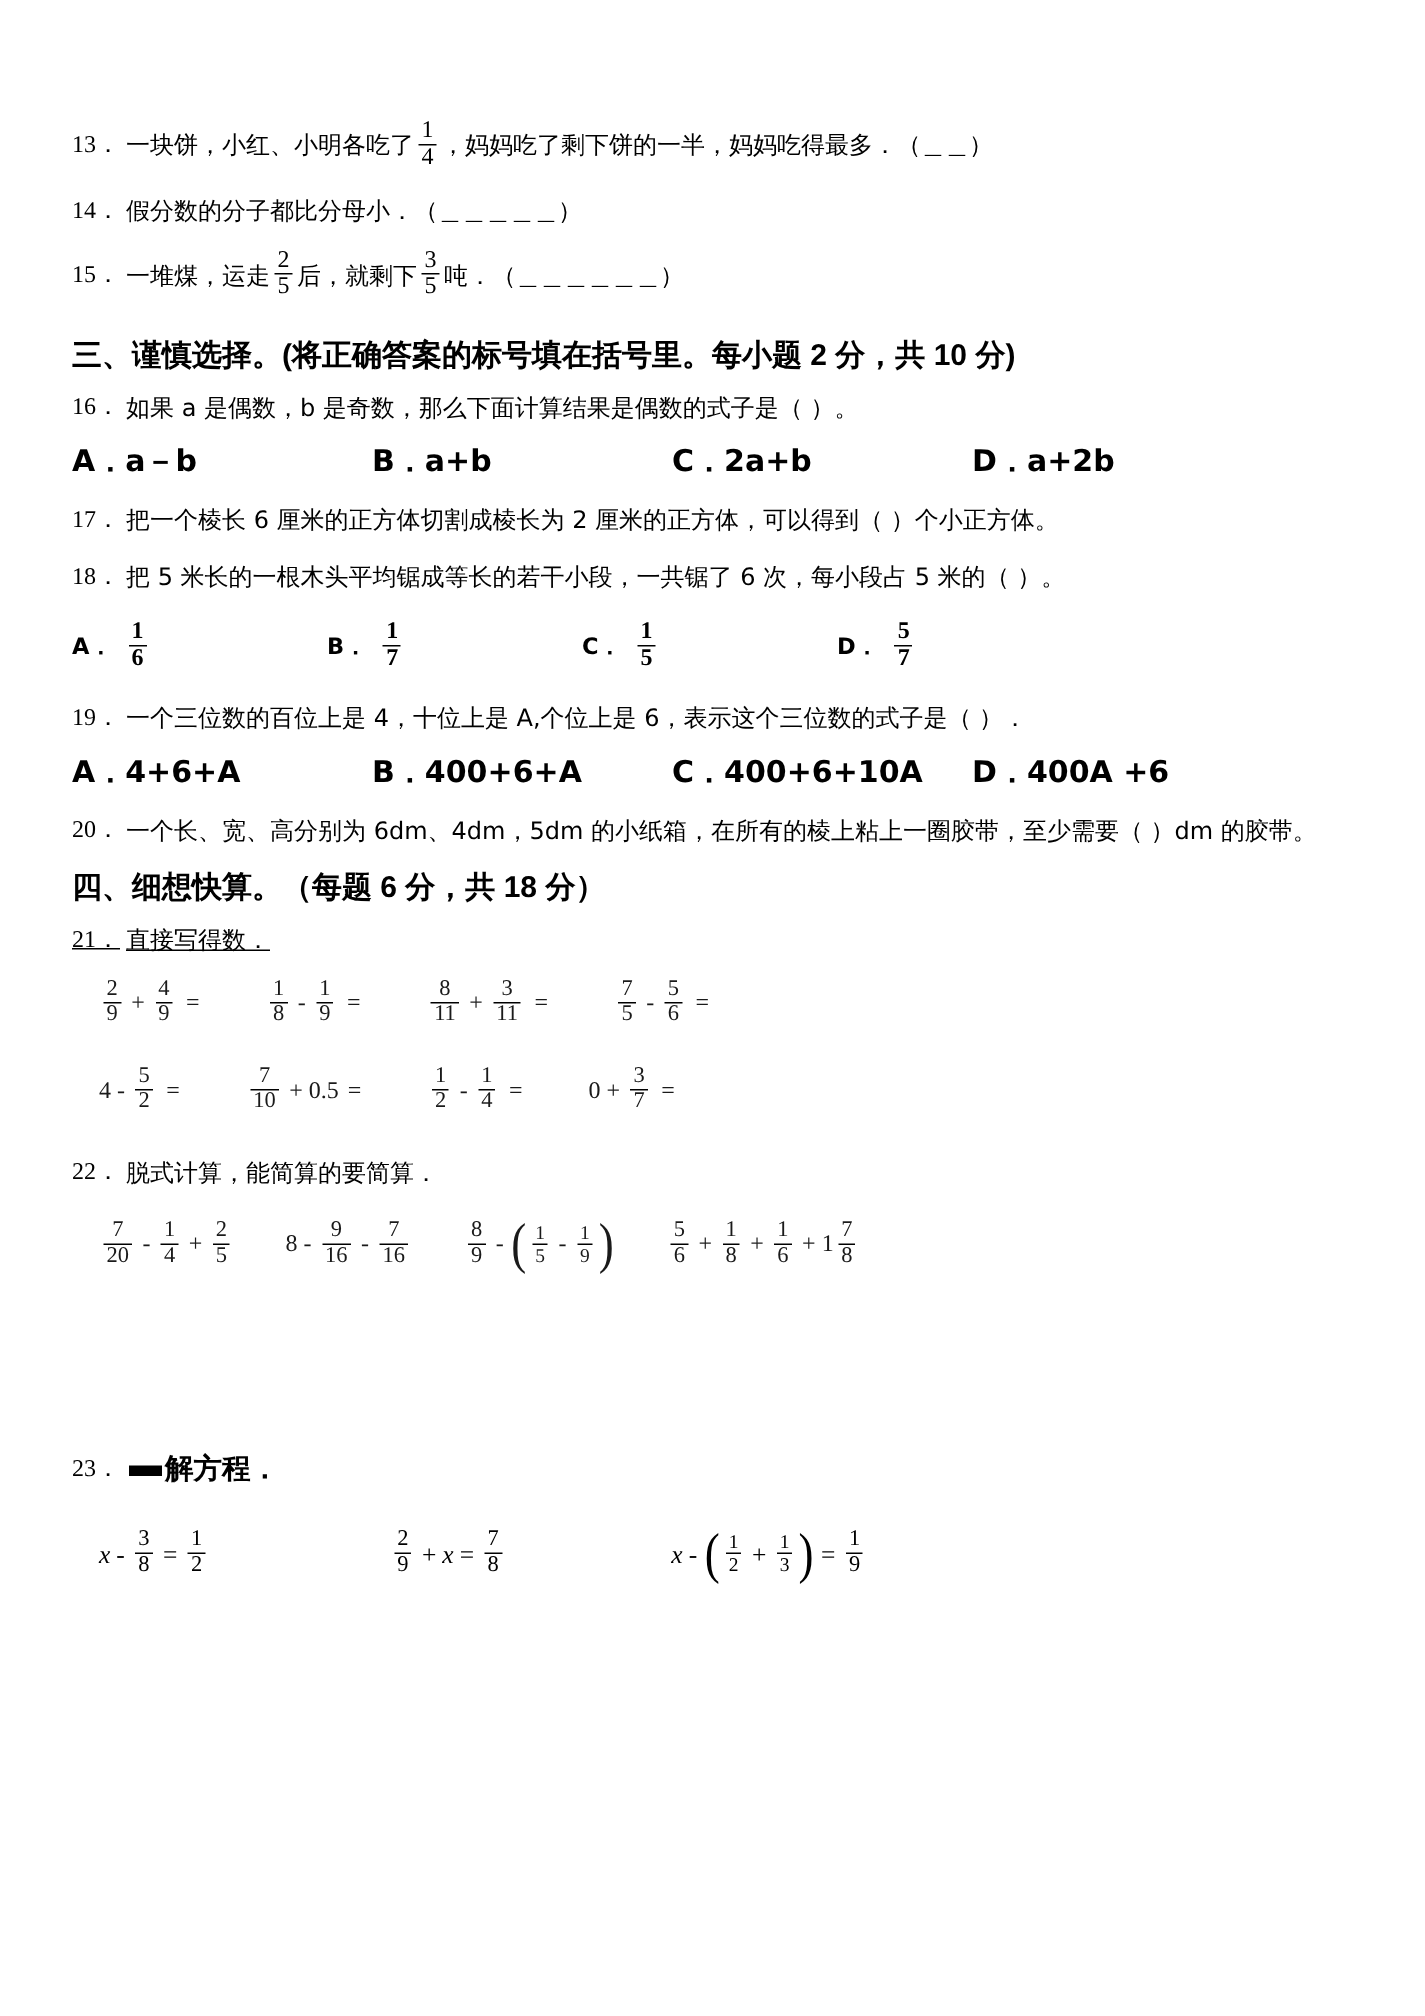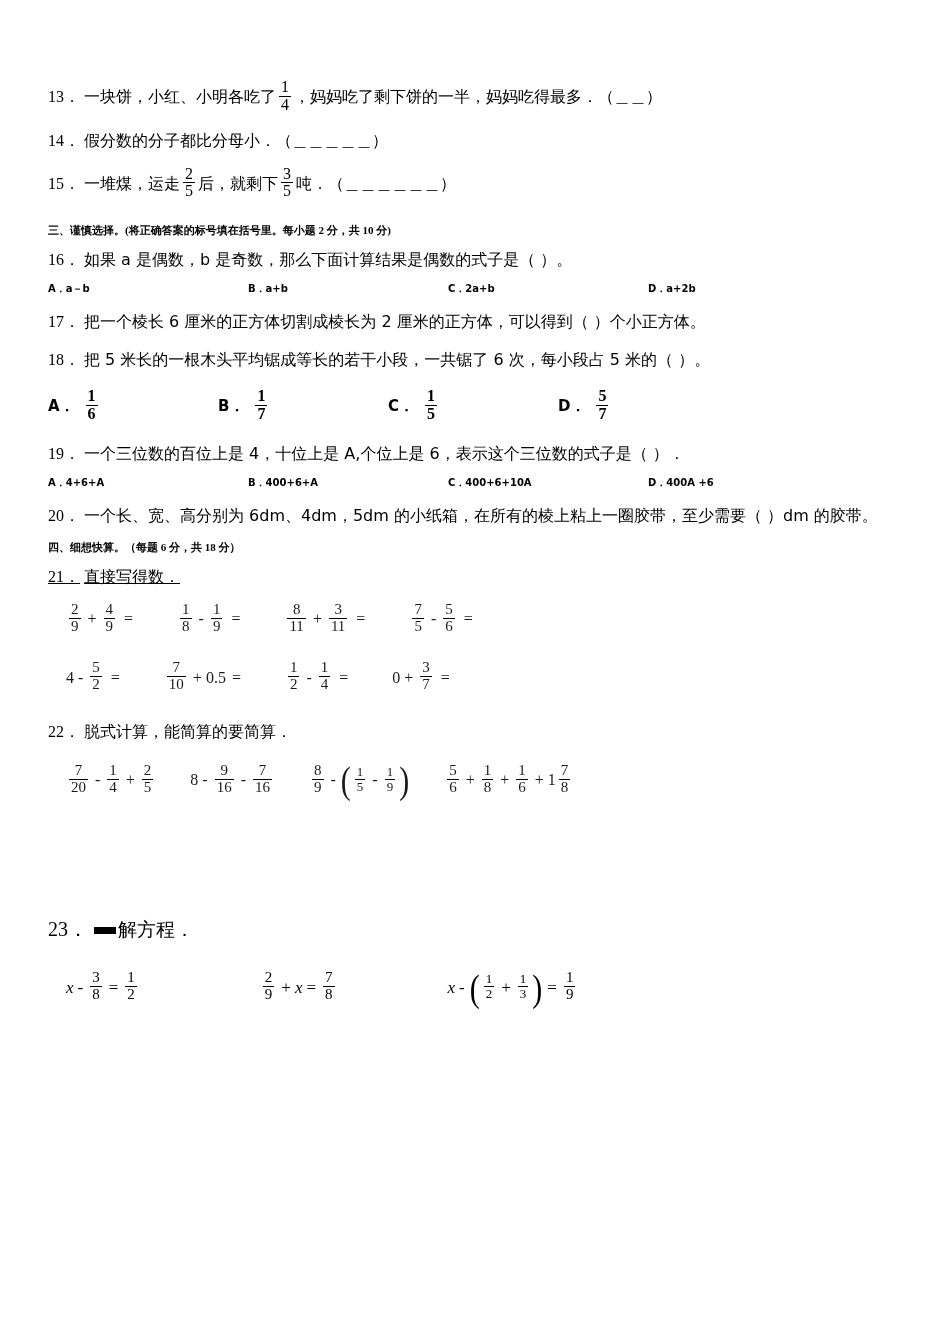--- a/index.html
+++ b/index.html
@@ -64,29 +64,29 @@
   }
   .frac .d {
     font-size: 15px;
     padding: 0 2px;
     border-top: 1px solid #000;
   }
   .frac.small .n, .frac.small .d { font-size: 13px; }
   .frac.big .n, .frac.big .d { font-size: 16px; }
 
   .section-head {
-    font-family: Liberation Serif, serif;
-    font-size: 11px;
+    font-family: Liberation Sans, sans-serif;
+    font-size: 20px;
     font-weight: bold;
     margin: 22px 0 10px 0;
   }
   .choices {
     display: flex;
     font-family: "DejaVu Sans", sans-serif;
-    font-size: 10px;
+    font-size: 20px;
     font-weight: bold;
     margin-bottom: 14px;
   }
   .choices .ch {
     white-space: nowrap;
   }
   .ch-a { width: 200px; }
   .ch-b { width: 200px; }
   .ch-c { width: 200px; }
   .ch-d { width: 180px; }
@@ -133,29 +133,29 @@
     margin: 0 1px;
     transform: scaleY(1.25);
   }
   .italic {
     font-style: italic;
     font-family: "Liberation Serif", serif;
   }
   .sub-title-big {
     font-family: "DejaVu Sans", sans-serif;
     font-size: 19px;
-    font-weight: normal;
+    font-weight: bold;
     margin: 0;
   }
   .q23row {
     display: flex;
     align-items: center;
     margin-top: 48px;
   }
-  .q23row .num { font-size: 20px; margin-right: 6px; }
+  .q23row .num { font-size: 16px; margin-right: 6px; }
   .marker {
     display: inline-block;
     width: 22px;
     height: 7px;
     background: #000;
     margin-right: 2px;
     margin-bottom: -2px;
   }
   .eqrow {
     display: flex;

